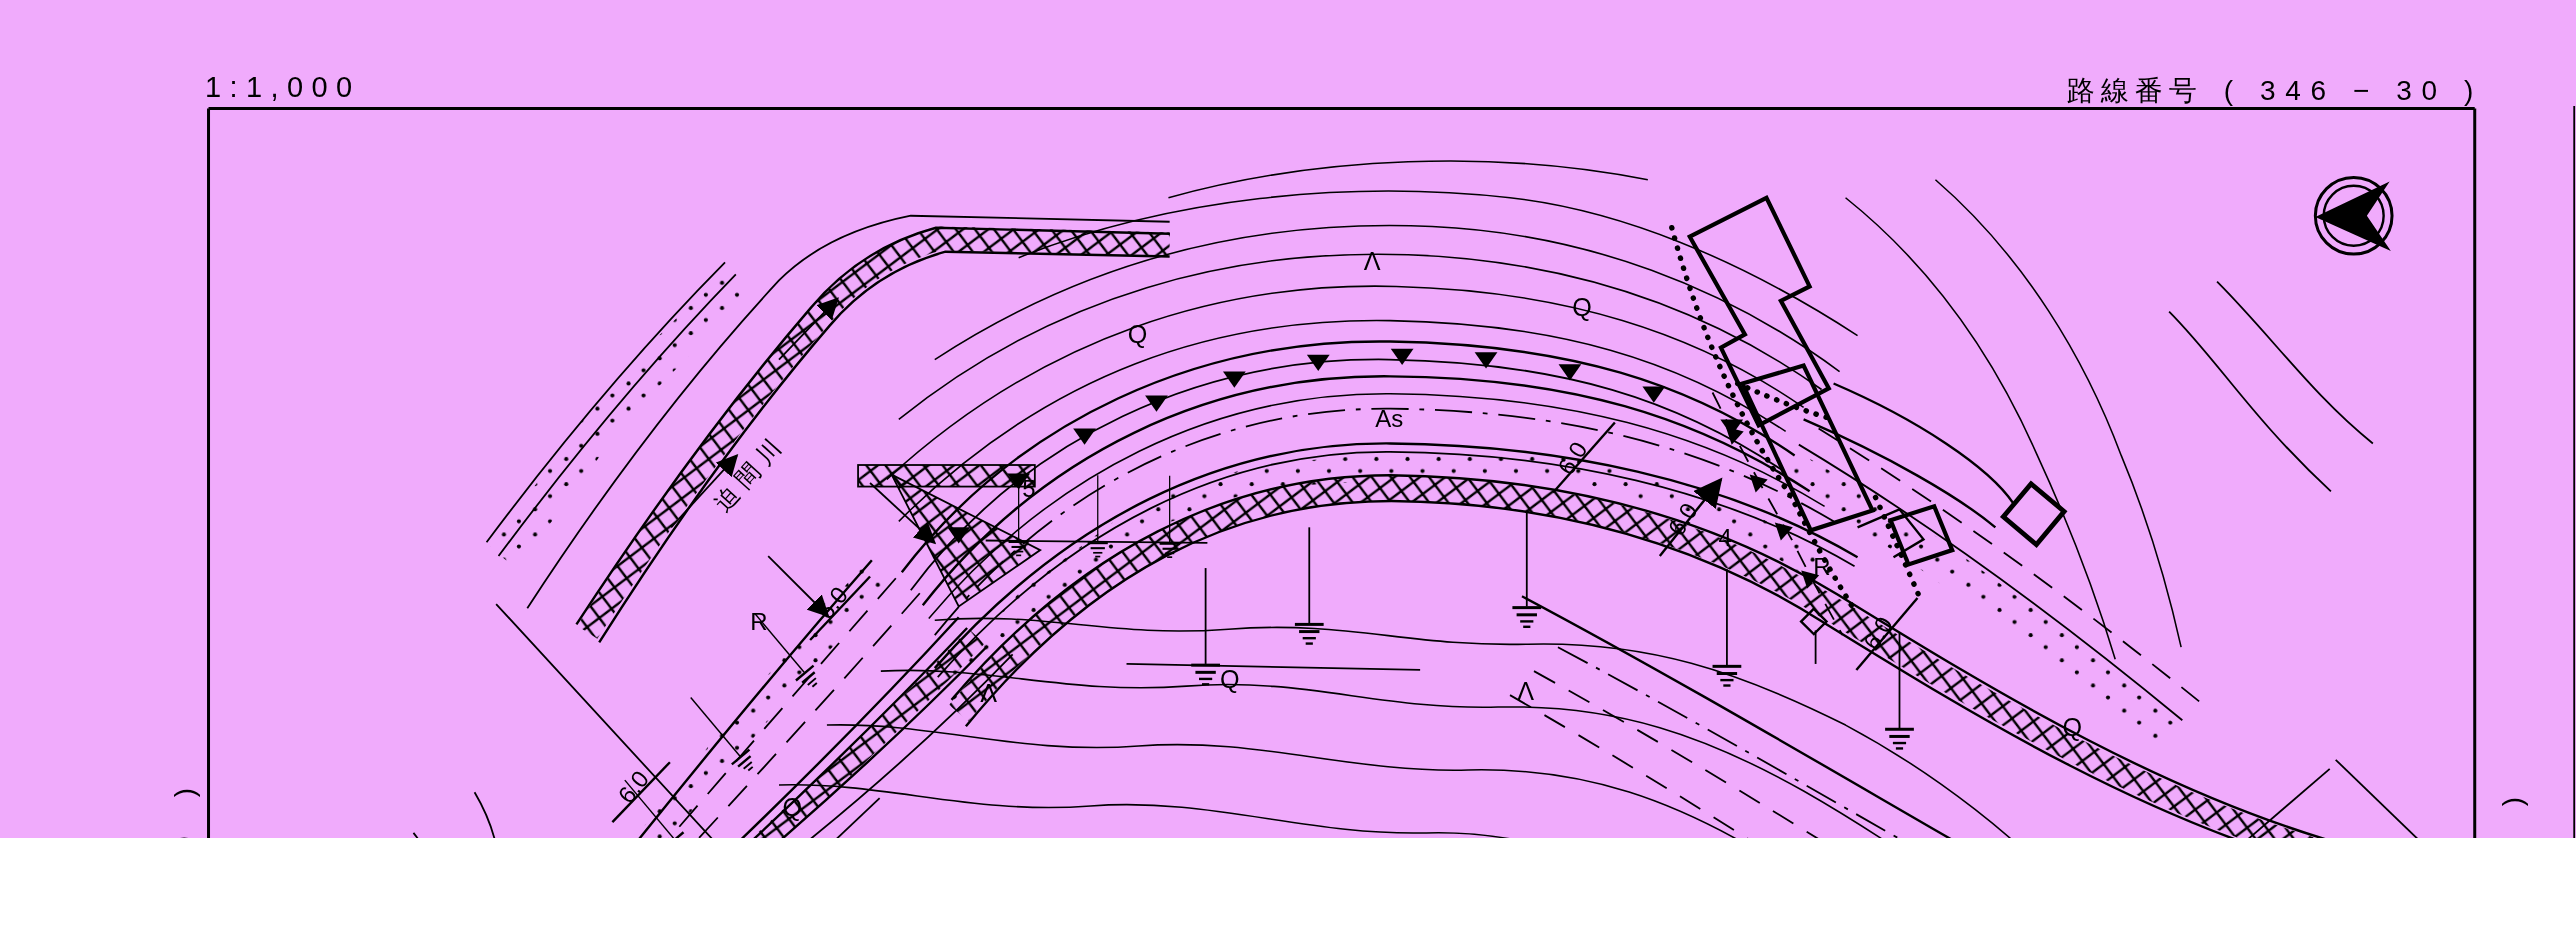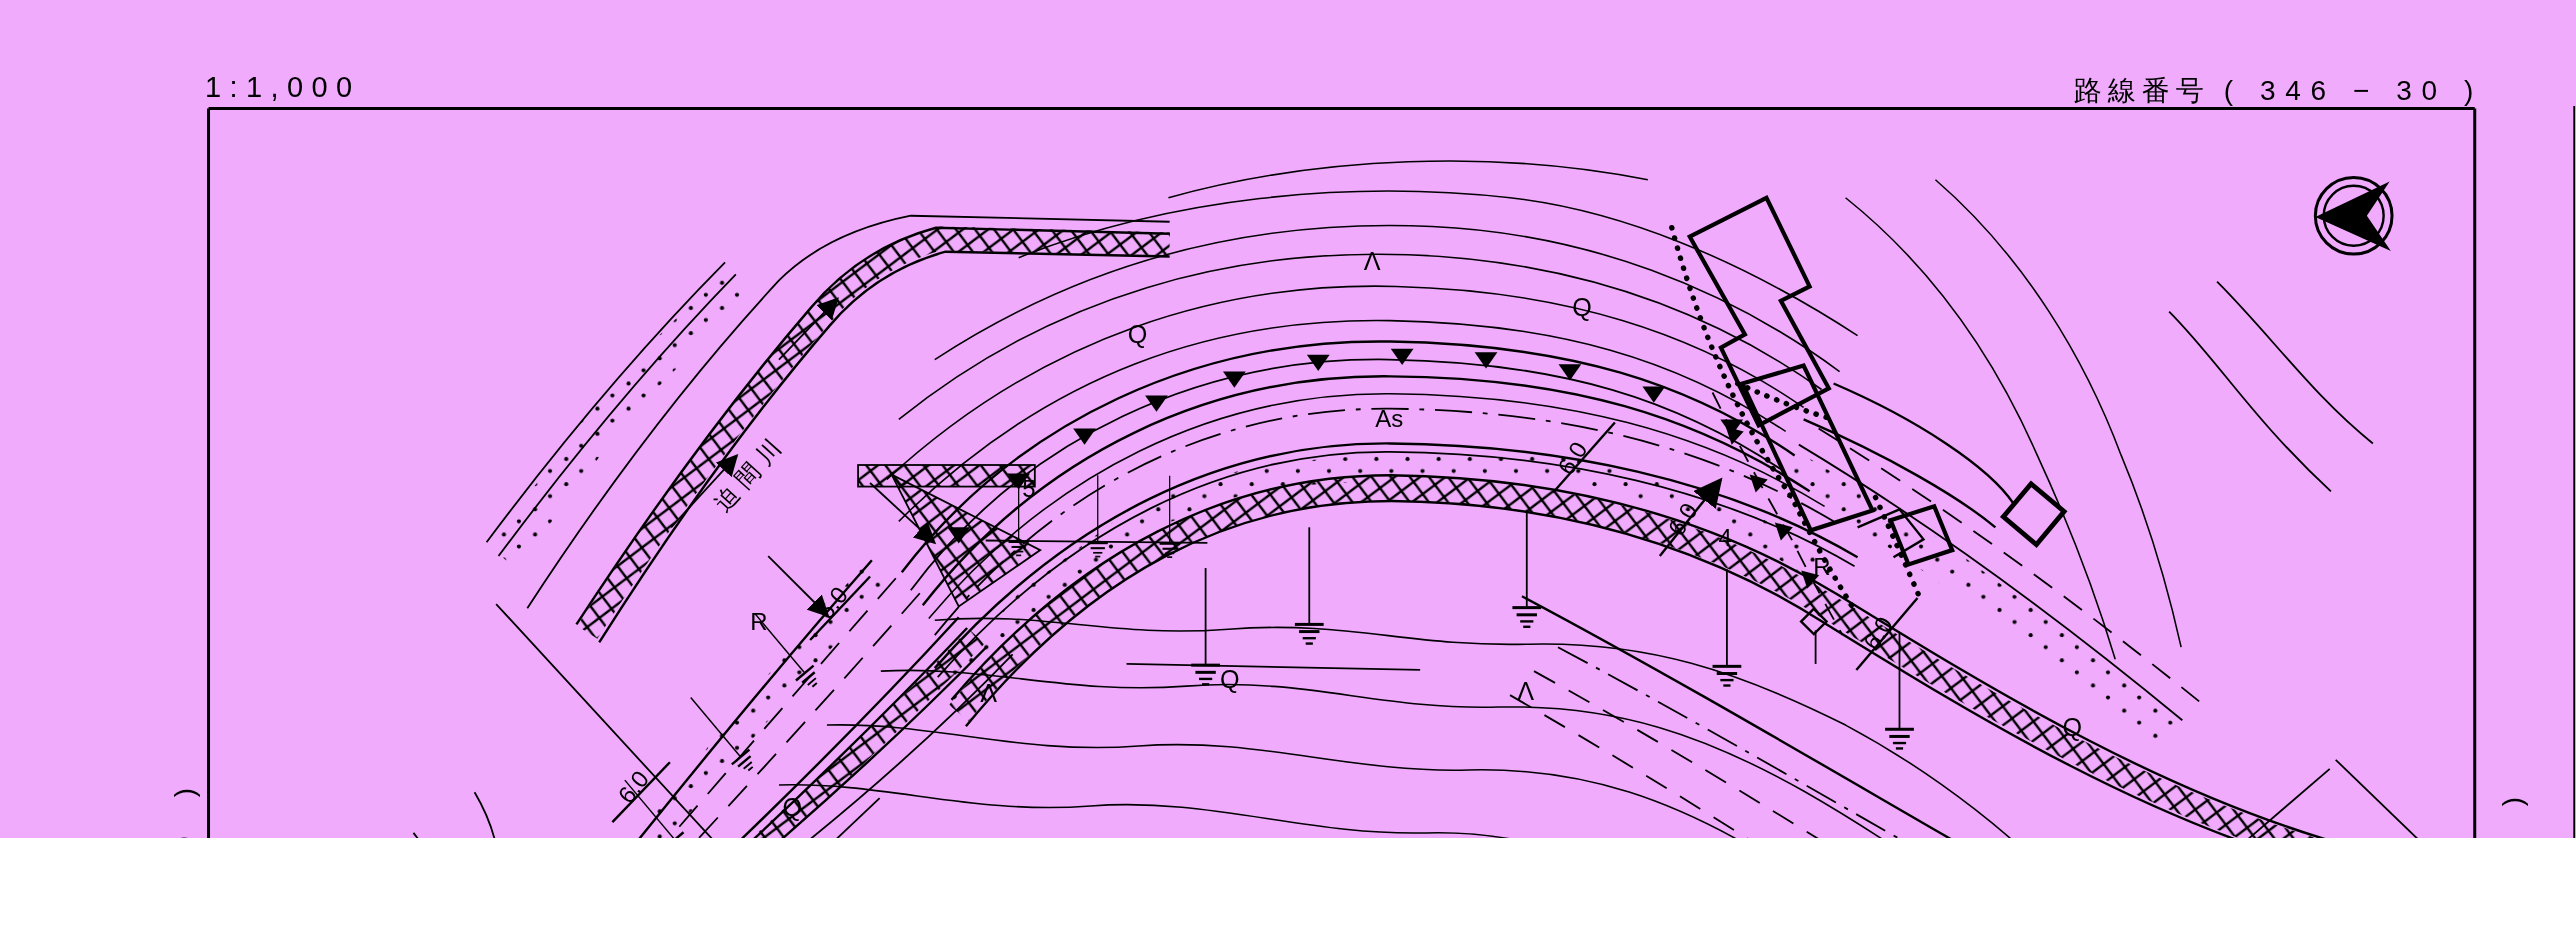--- a/index.html
+++ b/index.html
@@ -2,21 +2,21 @@
 <html style="font-size:9.6px"><head>
 <meta charset="utf-8">
 <style>
   html,body{margin:0;padding:0;background:#fff;}
   .page{position:relative;width:2576px;height:838px;background:#f0abfc;overflow:hidden;
         font-family:"Liberation Sans", sans-serif;color:#000;}
   .hdr{position:absolute;white-space:nowrap;}
   .scale{left:205px;top:71px;font-size:29px;letter-spacing:8.4px;}
   .title{left:1082px;top:43px;font-size:50px;letter-spacing:27.6px;font-weight:500;}
   .route{right:93px;top:72px;font-size:28px;letter-spacing:6px;}
-  .route .val{margin-left:14px;letter-spacing:9.6px;}
+  .route .val{margin-left:21px;letter-spacing:9.6px;}
   .sheet{position:absolute;width:180px;text-align:center;font-size:27.6px;letter-spacing:15.6px;
          transform:rotate(-90deg);transform-origin:center center;white-space:nowrap;}
   .sheet-left{left:95px;top:839px;}
   .sheet-right{left:2423px;top:848px;}
   svg text{font-family:"Liberation Sans", sans-serif;fill:#000;}
   .maplbl{font-size:40px;}
 </style>
 </head>
 <body>
 

